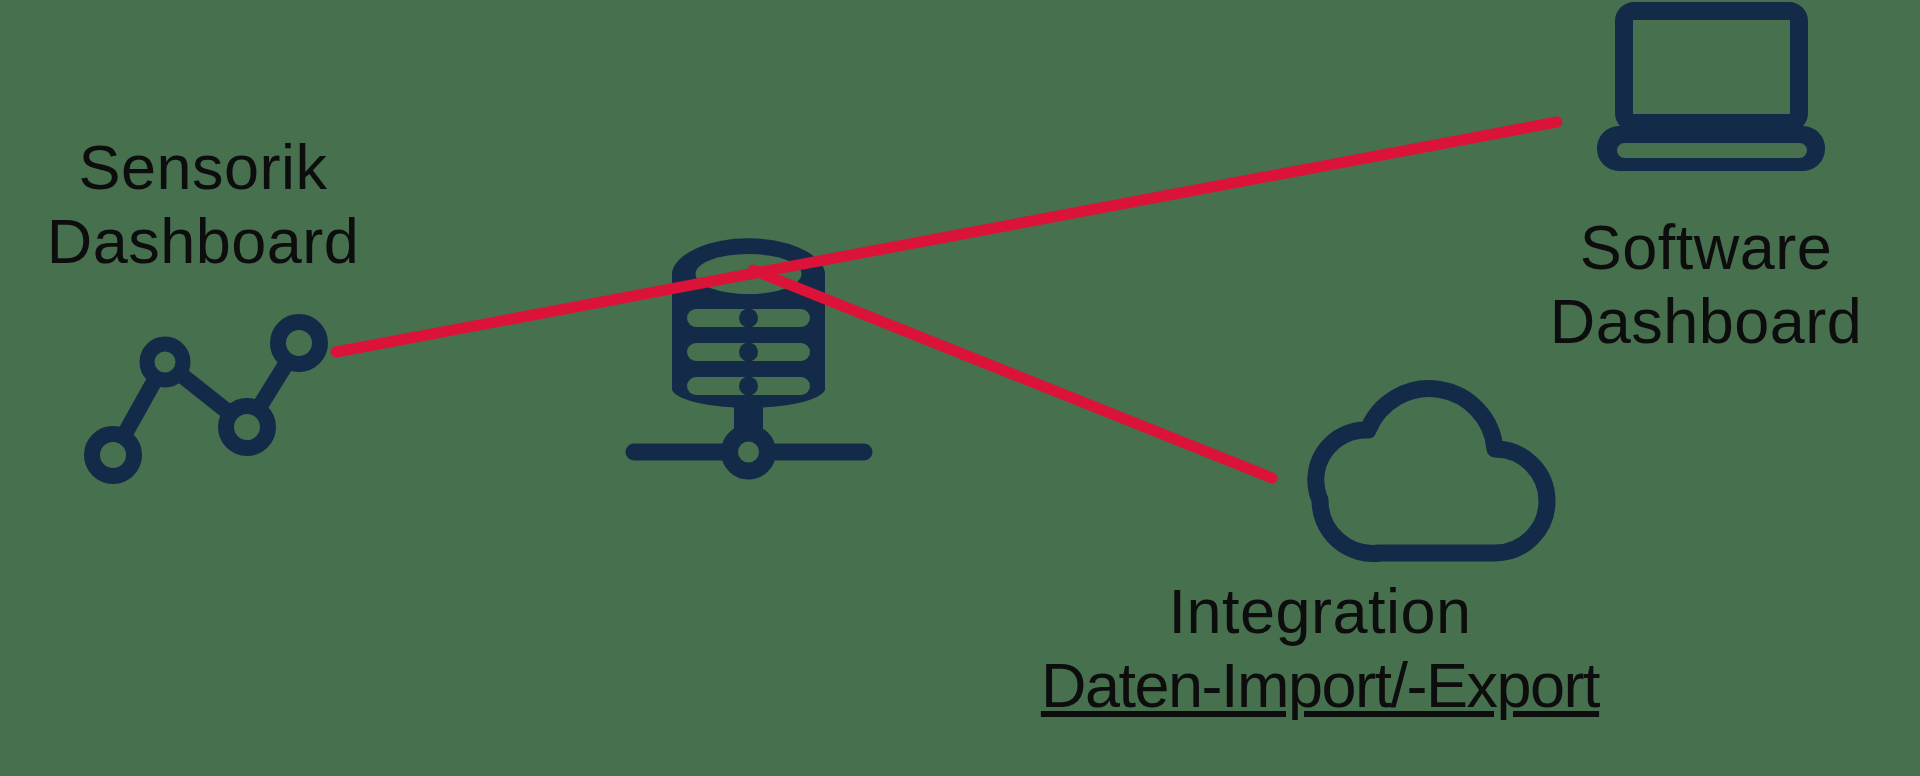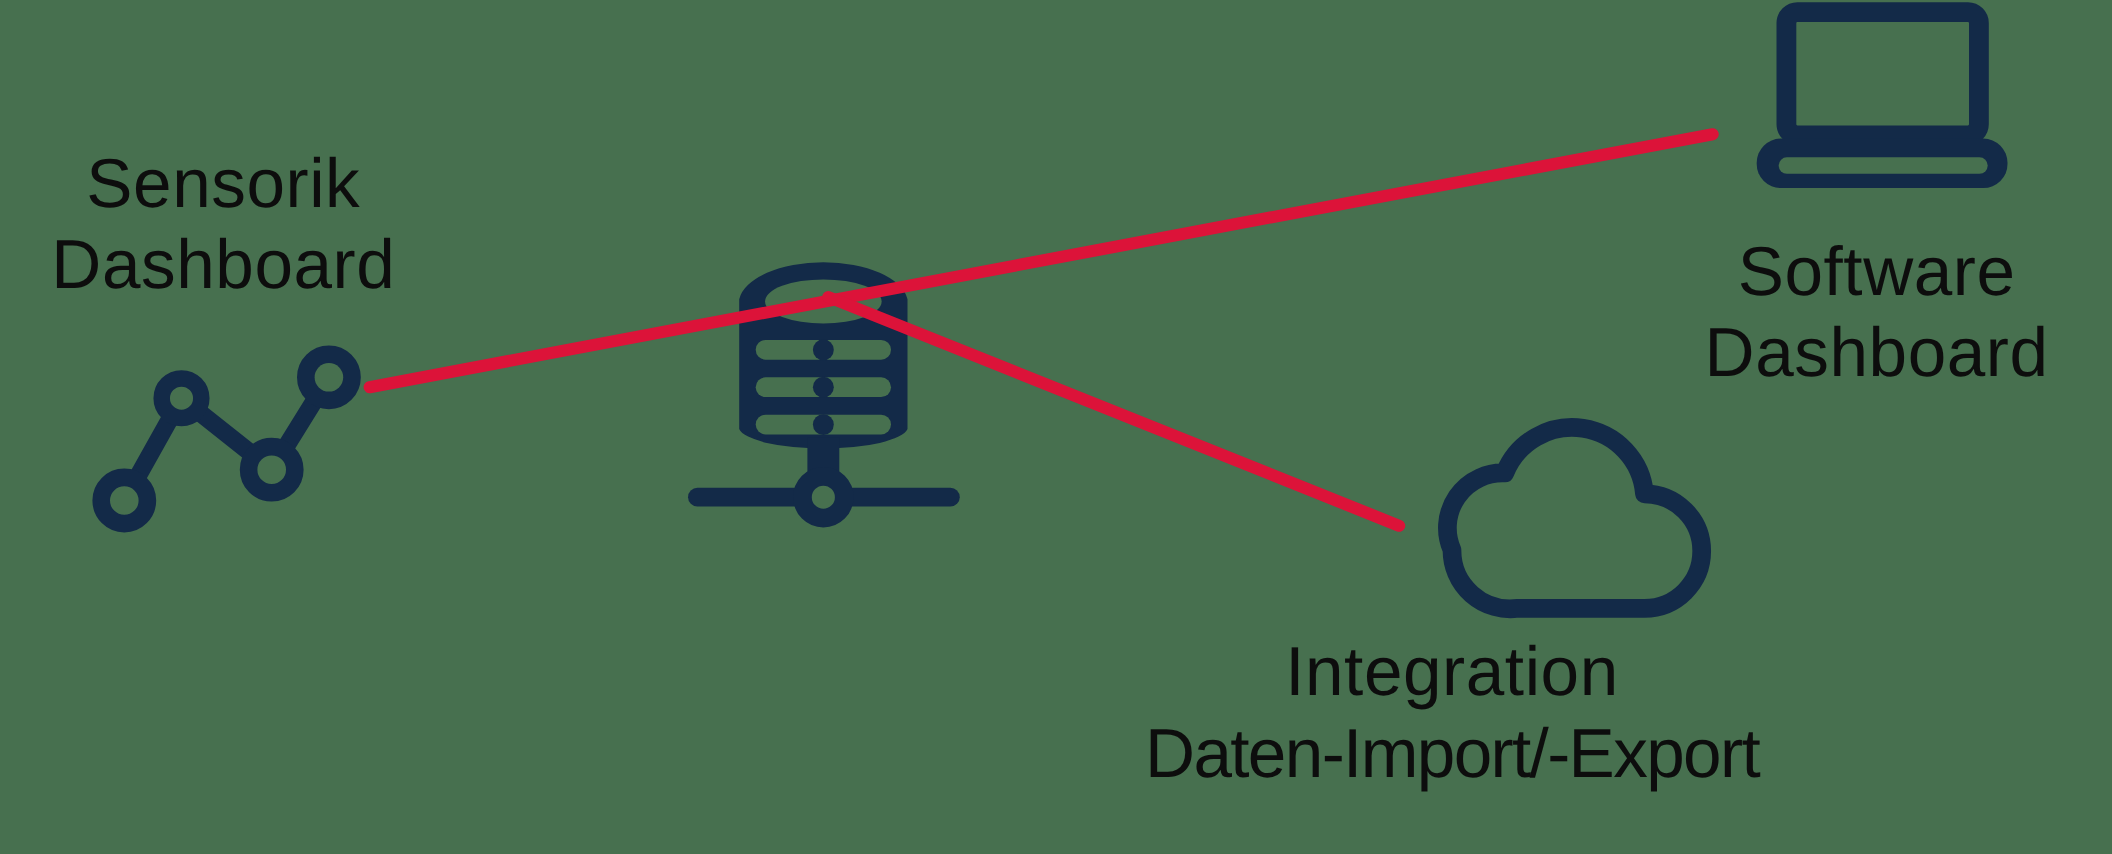--- a/index.html
+++ b/index.html
@@ -20,21 +20,21 @@
   .label{
     position:absolute;
     color:var(--text);
     font-size:63px;
     font-weight:500;
     line-height:74px;
     text-align:center;
     letter-spacing:0.5px;
     white-space:nowrap;
   }
-  .label .tight{letter-spacing:-1.5px;}
+  .label .tight{letter-spacing:-1.5px;text-decoration:underline;}
   #label-sensor{left:3px;top:130px;width:400px;}
   #label-laptop{left:1456px;top:210px;width:500px;}
   #label-cloud{left:995px;top:574px;width:650px;}
 </style>
 </head>
 <body>
 
 <div class="stage">
 
   <svg class="layer" viewBox="0 0 1920 776">

